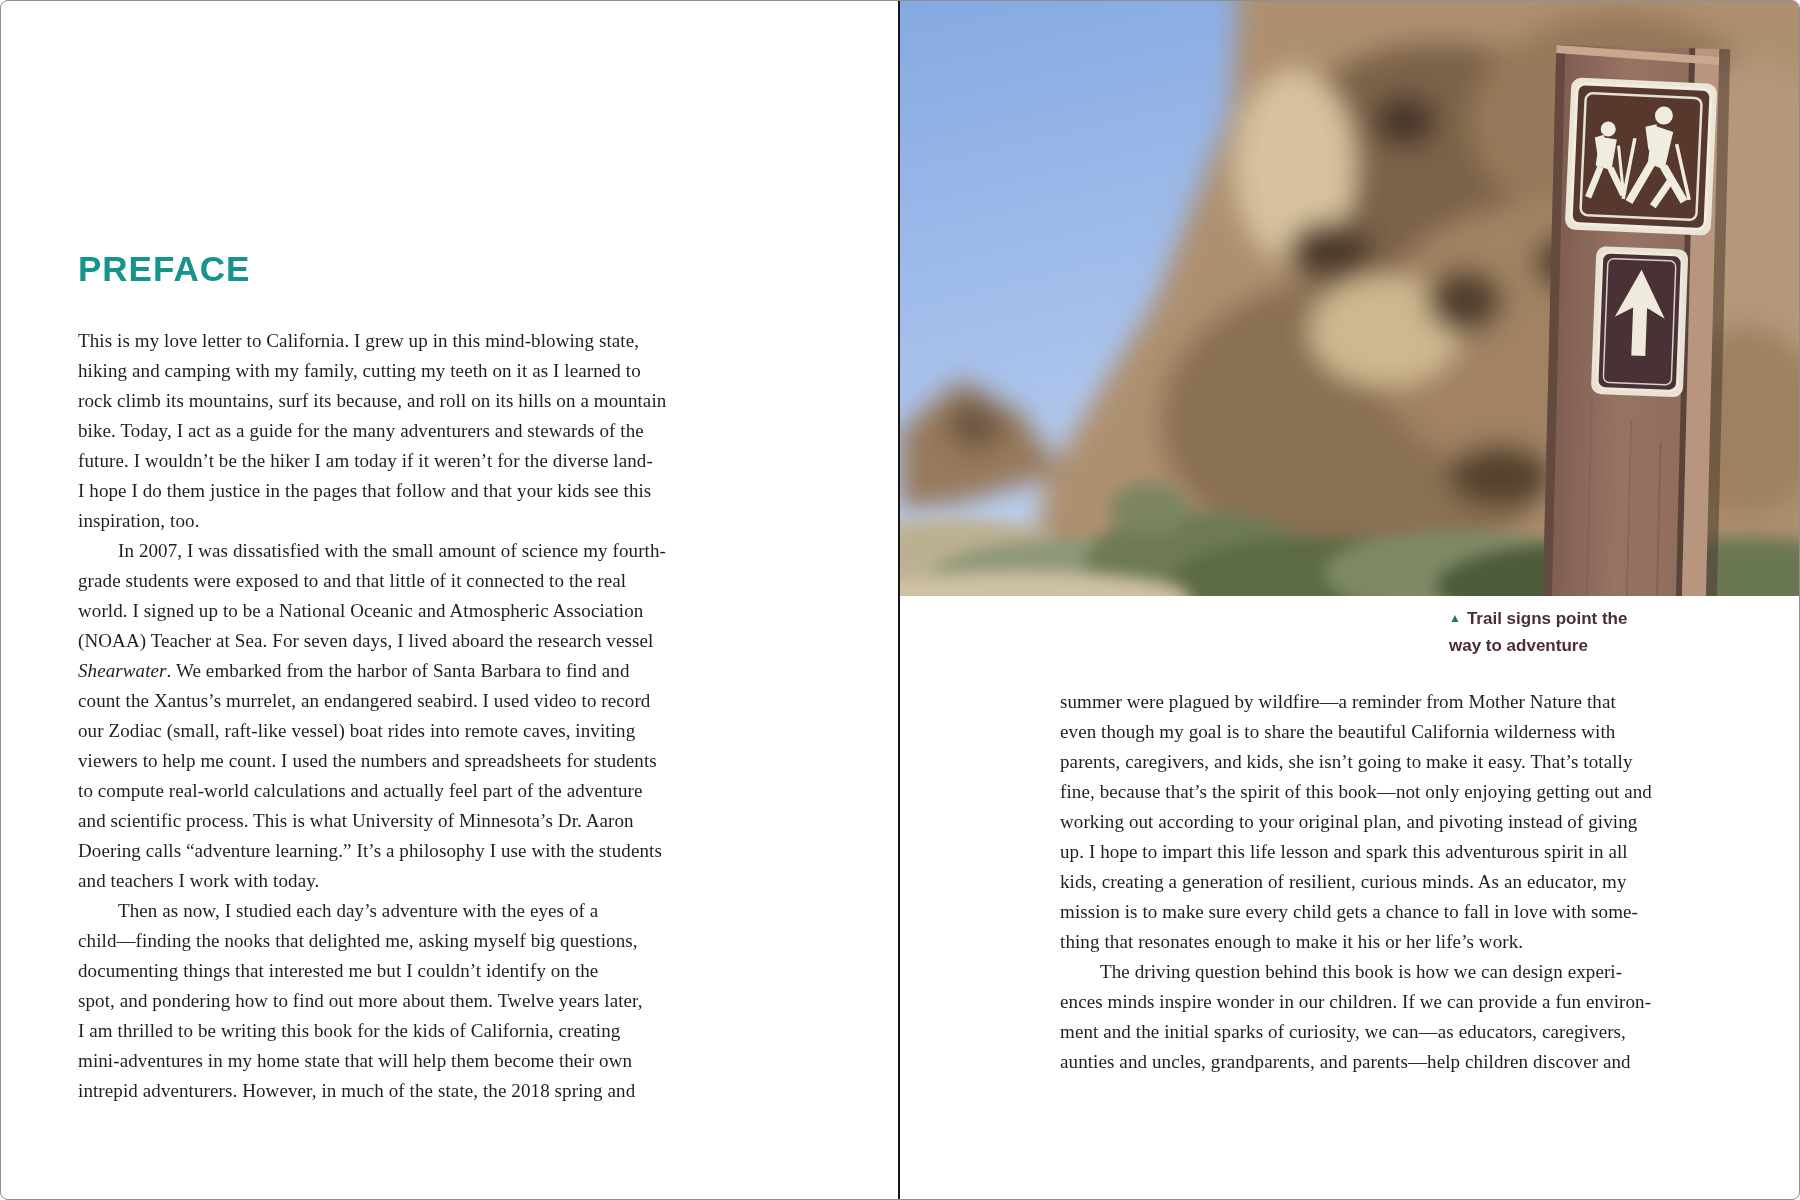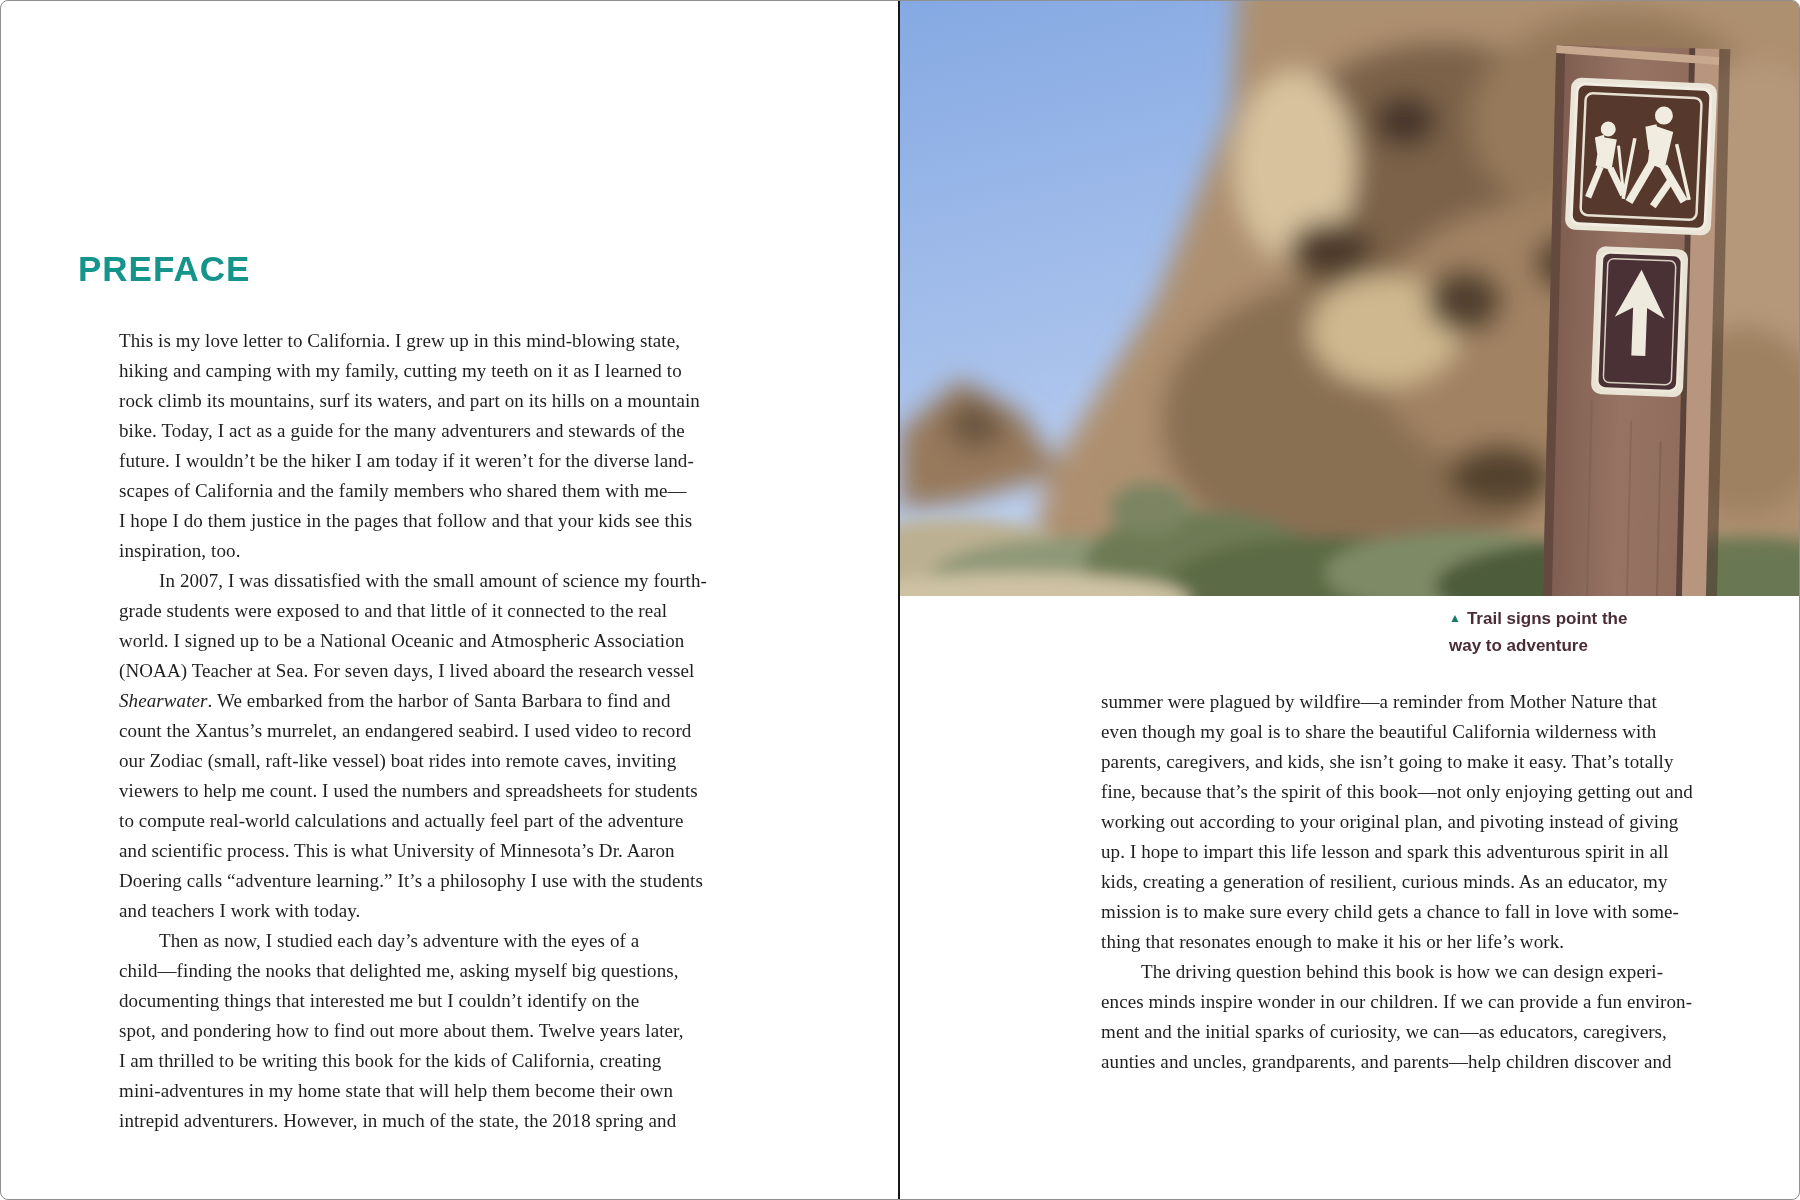--- a/index.html
+++ b/index.html
@@ -13,21 +13,21 @@
   .preface-heading{
     position:absolute;left:77px;top:248px;
     font-family:"Liberation Sans","DejaVu Sans",sans-serif;
     font-weight:bold;font-size:35px;letter-spacing:1px;color:#14948a;
   }
   .text-col{position:absolute;font-size:19px;line-height:30px;letter-spacing:0.1px;}
   .col-left{left:77px;top:325px;width:665px;}
   .col-right{left:1059px;top:686px;width:665px;}
   .paragraph{margin:0;}
   .paragraph.indent .line:first-child{padding-left:40px;}
-  .line{white-space:nowrap;margin-left:41px;}
+  .line{white-space:nowrap;}
   .line i{}
   
   .photo{position:absolute;left:899px;top:0;width:901px;height:595px;}
   .photo svg{display:block;}
   
   .caption{
     position:absolute;left:1448px;top:605px;width:220px;
     font-family:"Liberation Sans","DejaVu Sans",sans-serif;
     font-weight:bold;font-size:17px;line-height:25px;color:#4b2d38;
   }
@@ -139,24 +139,23 @@
     </svg>
   </div>
 
   <div class="gutter"></div>
 
   <div class="preface-heading">PREFACE</div>
   <div class="text-col col-left">
       <div class="paragraph">
         <div class="line">This is my love letter to California. I grew up in this mind-blowing state,</div>
         <div class="line">hiking and camping with my family, cutting my teeth on it as I learned to</div>
-        <div class="line">rock climb its mountains, surf its waters, and part on its hills on a mountain</div>
+        <div class="line">rock climb its mountains, surf its because, and roll on its hills on a mountain</div>
         <div class="line">bike. Today, I act as a guide for the many adventurers and stewards of the</div>
         <div class="line">future. I wouldn’t be the hiker I am today if it weren’t for the diverse land-</div>
-        <div class="line">scapes of California and the family members who shared them with me—</div>
         <div class="line">I hope I do them justice in the pages that follow and that your kids see this</div>
         <div class="line">inspiration, too.</div>
       </div>
       <div class="paragraph indent">
         <div class="line">In 2007, I was dissatisfied with the small amount of science my fourth-</div>
         <div class="line">grade students were exposed to and that little of it connected to the real</div>
         <div class="line">world. I signed up to be a National Oceanic and Atmospheric Association</div>
         <div class="line">(NOAA) Teacher at Sea. For seven days, I lived aboard the research vessel</div>
         <div class="line"><i>Shearwater</i><span>. We embarked from the harbor of Santa Barbara to find and</span></div>
         <div class="line">count the Xantus’s murrelet, an endangered seabird. I used video to record</div>

